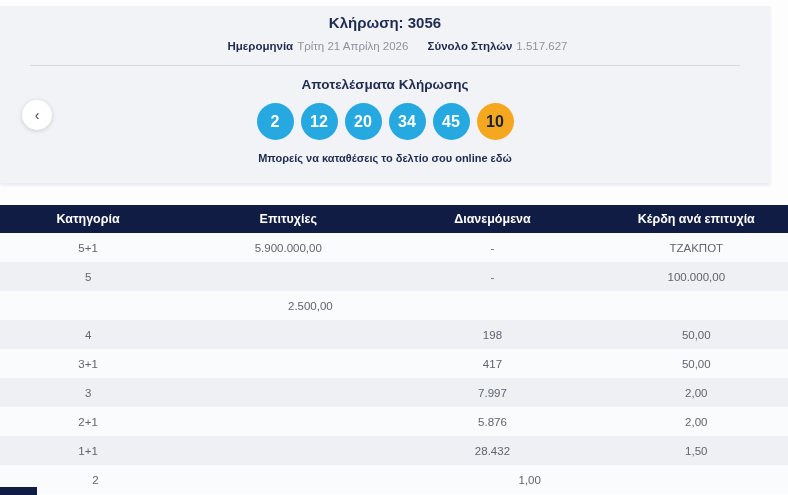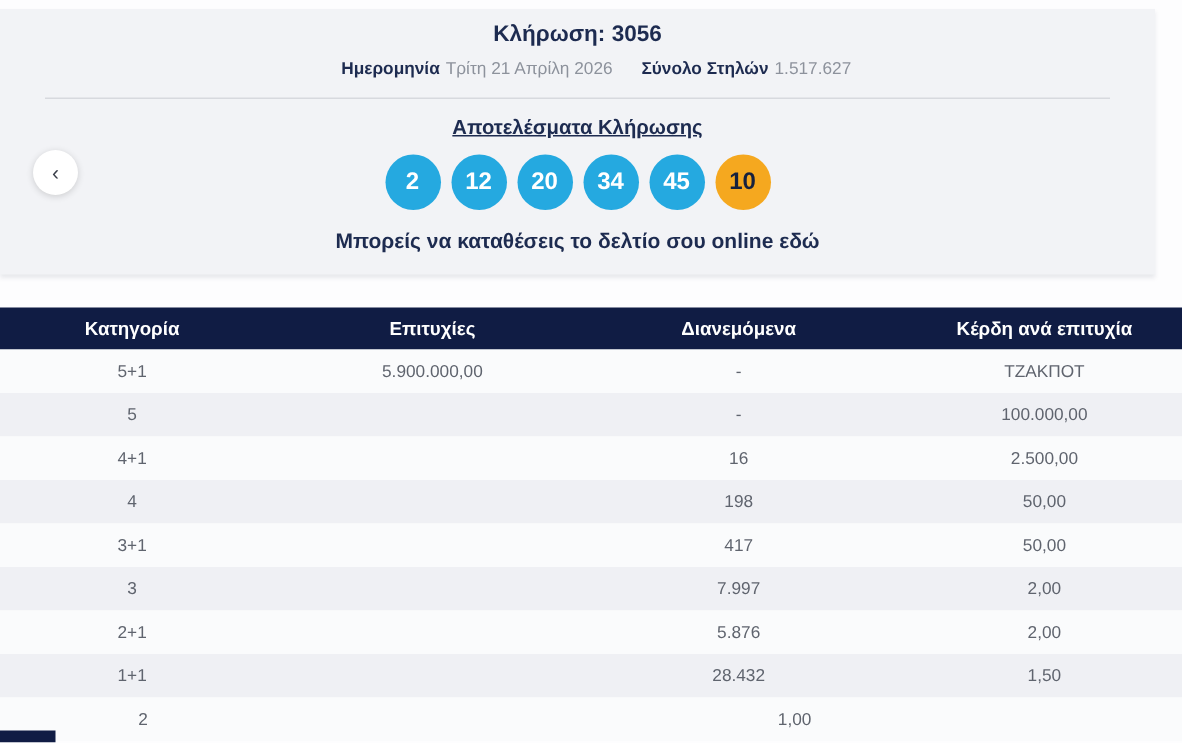--- a/index.html
+++ b/index.html
@@ -24,38 +24,38 @@
     margin-top: 9px; text-align: center; font-size: 11.5px; color: #8d929c; padding-left: 25px;
   }
   .draw-meta .meta-group { margin: 0 8px; white-space: nowrap; }
   .draw-meta .meta-label { font-weight: bold; color: #1d2b50; margin-right: 4px; }
   .divider {
     margin: 13px 30px 0 30px; height: 0;
     border-top: 1px solid #d7d9de;
   }
   .results-heading {
     margin-top: 11px; text-align: center;
-    font-size: 13.5px; font-weight: bold; color: #1d2b50; text-decoration: underline;
+    font-size: 13.5px; font-weight: bold; color: #1d2b50;
   }
   .balls-row {
     margin-top: 11px;
     display: flex; justify-content: center; align-items: center; gap: 7px;
   }
   .ball {
     width: 37px; height: 37px; border-radius: 50%;
     display: flex; align-items: center; justify-content: center;
     font-size: 16px; font-weight: bold;
     background: var(--ball-blue, #25a9e0); color: #ffffff;
   }
   .ball.joker {
     background: var(--ball-joker, #f5a81f); color: #16213e;
   }
   .balls-caption {
     margin-top: 12px; text-align: center;
-    font-size: 14px; font-weight: bold; color: #1d2b50;
+    font-size: 11px; font-weight: bold; color: #1d2b50;
     cursor: pointer;
   }
   .prev-arrow {
     position: absolute; left: 22px; top: 100px;
     width: 30px; height: 30px; border-radius: 50%;
     background: #ffffff; box-shadow: 0 1px 5px rgba(0,0,0,0.16);
     display: flex; align-items: center; justify-content: center;
     font-size: 14px; color: #3a3f4a; cursor: pointer;
     line-height: 1;
   }
@@ -132,23 +132,21 @@
         <div class="t-cell">-</div>
         <div class="t-cell">ΤΖΑΚΠΟΤ</div>
       </div>
       <div class="t-row">
         <div class="t-cell">5</div>
         <div class="t-cell"></div>
         <div class="t-cell">-</div>
         <div class="t-cell">100.000,00</div>
       </div>
       <div class="t-row">
-        <div class="t-cell">4+1</div>
         <div class="t-cell"></div>
-        <div class="t-cell">16</div>
         <div class="t-cell">2.500,00</div>
       </div>
       <div class="t-row">
         <div class="t-cell">4</div>
         <div class="t-cell"></div>
         <div class="t-cell">198</div>
         <div class="t-cell">50,00</div>
       </div>
       <div class="t-row">
         <div class="t-cell">3+1</div>

